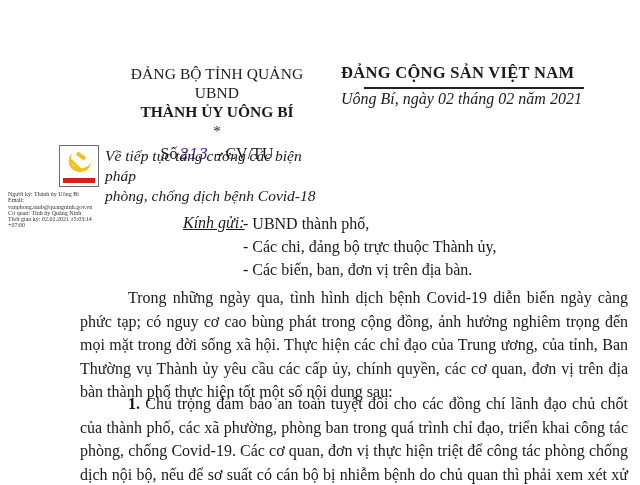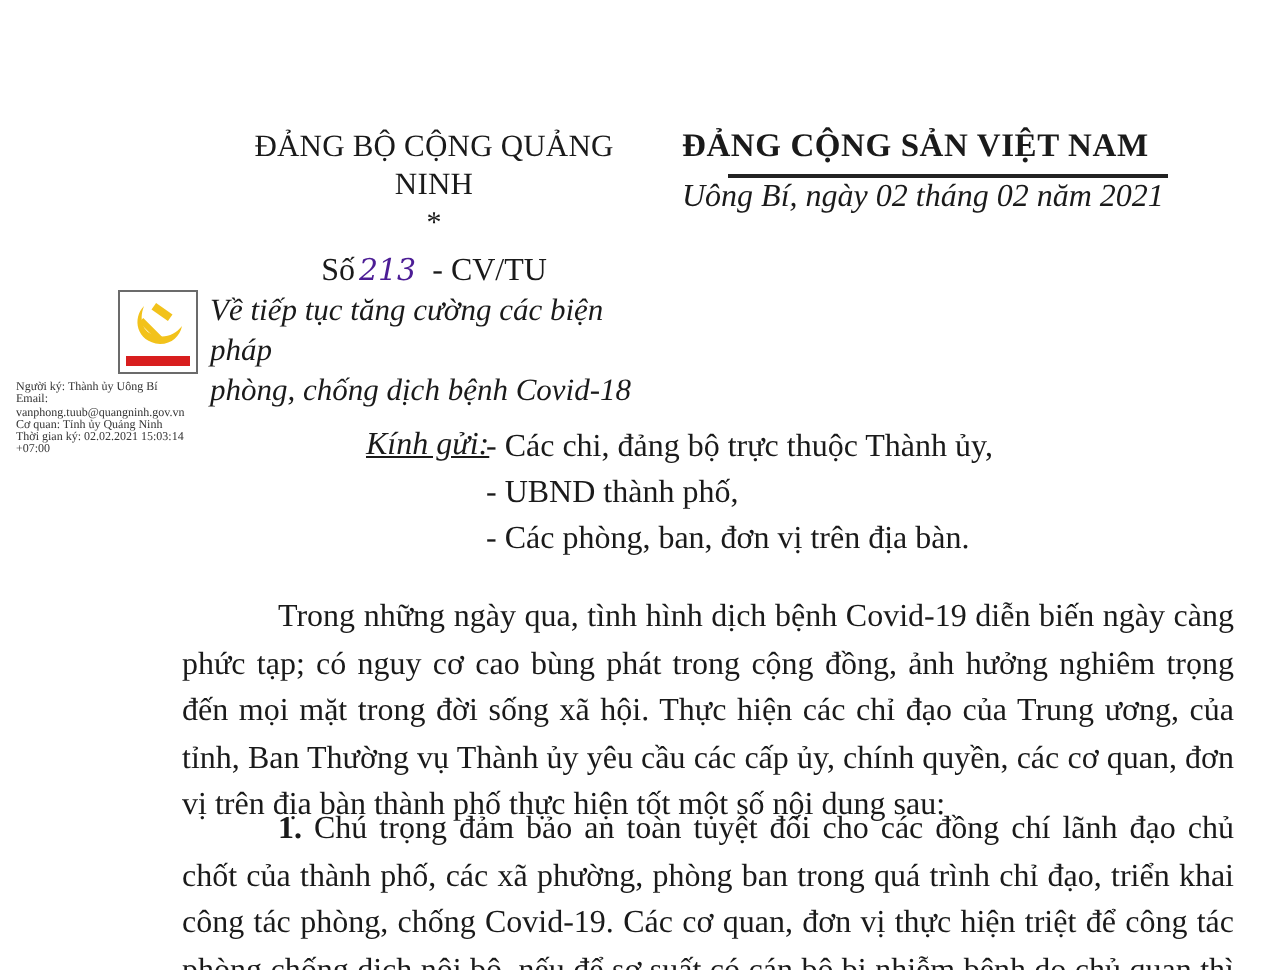--- a/index.html
+++ b/index.html
@@ -19,30 +19,31 @@
     .party { font-size:16.5px; font-weight:bold; letter-spacing:0.3px; line-height:20px; }
     .rule { height:1.6px; background:#222; width:220px; margin:4px auto 0; }
     .date { font-style:italic; font-size:16px; line-height:20px; }
     .stamp { left:59px; top:145px; width:38px; height:40px; border:1.4px solid #6b6b6b; background:#fff; }
     .stamp svg { position:absolute; left:4px; top:3px; }
     .stamp .band { position:absolute; left:3px; right:3px; bottom:3px; height:5px; background:#d81e1e; }
     .sig { left:8px; top:191px; width:110px; font-size:6px; line-height:6.3px; color:#333; font-family:"Liberation Serif",serif; }
     .recip-label { left:183px; top:214px; font-style:italic; font-size:16px;text-decoration:underline; }
     .recip-list { left:243px; top:212px; font-size:16px; line-height:23px; }
     .para { left:80px; width:548px; font-size:16px; line-height:23.6px; text-align:justify; }
-    .para p { margin:11px; text-indent:48px; }
+    .para p { margin:0; text-indent:48px; }
     .p1 { top:286px; }
     .p2 { top:392px; }
     .num { font-weight:bold; }
   </style>
 </head>
 <body>
 
 <div class="abs left-org">
-  <div class="org-parent">ĐẢNG BỘ CỘNG QUẢNG NINH</div>
+  <div class="org-parent">ĐẢNG BỘ TỈNH QUẢNG UBND</div>
+  <div class="org-name">THÀNH ỦY UÔNG BÍ</div>
   <div class="star">*</div>
   <div class="docnum">
     <span>Số</span><span class="hand">213</span><span>- CV/TU</span>
   </div>
 </div>
 
 <div class="abs subject">
   <div>Về tiếp tục tăng cường các biện pháp</div>
   <div>phòng, chống dịch bệnh Covid-18</div>
 </div>
@@ -66,23 +67,23 @@
   <div>Người ký: Thành ủy Uông Bí</div>
   <div>Email:</div>
   <div>vanphong.tuub@quangninh.gov.vn</div>
   <div>Cơ quan: Tỉnh ủy Quảng Ninh</div>
   <div>Thời gian ký: 02.02.2021 15:03:14</div>
   <div>+07:00</div>
 </div>
 
 <div class="abs recip-label">Kính gửi:</div>
 <div class="abs recip-list">
+  <div>- UBND thành phố,</div>
   <div>- Các chi, đảng bộ trực thuộc Thành ủy,</div>
-  <div>- UBND thành phố,</div>
-  <div>- Các phòng, ban, đơn vị trên địa bàn.</div>
+  <div>- Các biến, ban, đơn vị trên địa bàn.</div>
 </div>
 
 <div class="abs para p1">
   <p>Trong những ngày qua, tình hình dịch bệnh Covid-19 diễn biến ngày càng phức tạp; có nguy cơ cao bùng phát trong cộng đồng, ảnh hưởng nghiêm trọng đến mọi mặt trong đời sống xã hội. Thực hiện các chỉ đạo của Trung ương, của tỉnh, Ban Thường vụ Thành ủy yêu cầu các cấp ủy, chính quyền, các cơ quan, đơn vị trên địa bàn thành phố thực hiện tốt một số nội dung sau:</p>
 </div>
 
 <div class="abs para p2">
   <p><span class="num">1.</span><span> Chú trọng đảm bảo an toàn tuyệt đối cho các đồng chí lãnh đạo chủ chốt của thành phố, các xã phường, phòng ban trong quá trình chỉ đạo, triển khai công tác phòng, chống Covid-19. Các cơ quan, đơn vị thực hiện triệt để công tác phòng chống dịch nội bộ, nếu để sơ suất có cán bộ bị nhiễm bệnh do chủ quan thì phải xem xét xử lý trách nhiệm ở mức cao nhất đối với người để bản thân nhiễm bệnh và người có trách nhiệm liên quan.</span></p>
 </div>
 

